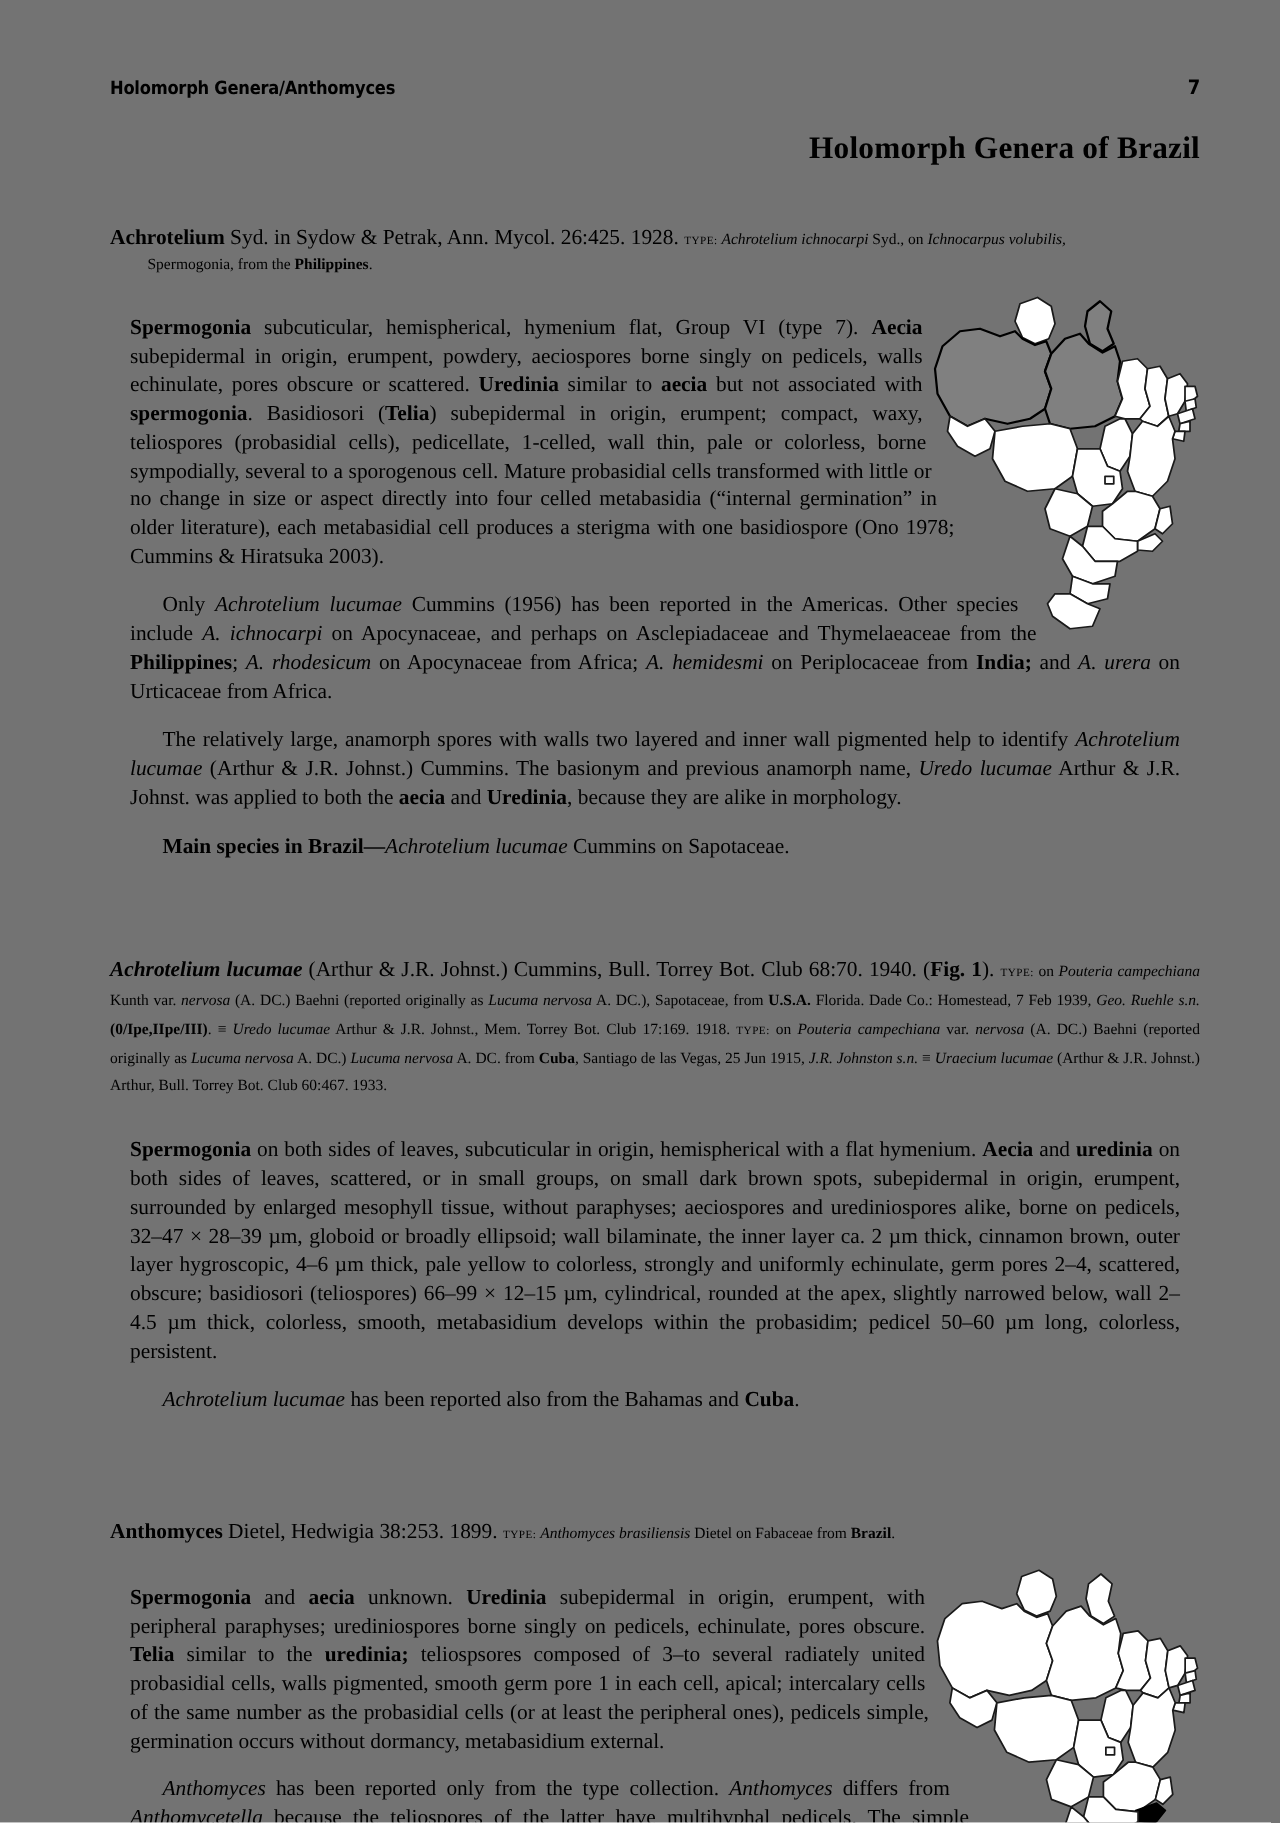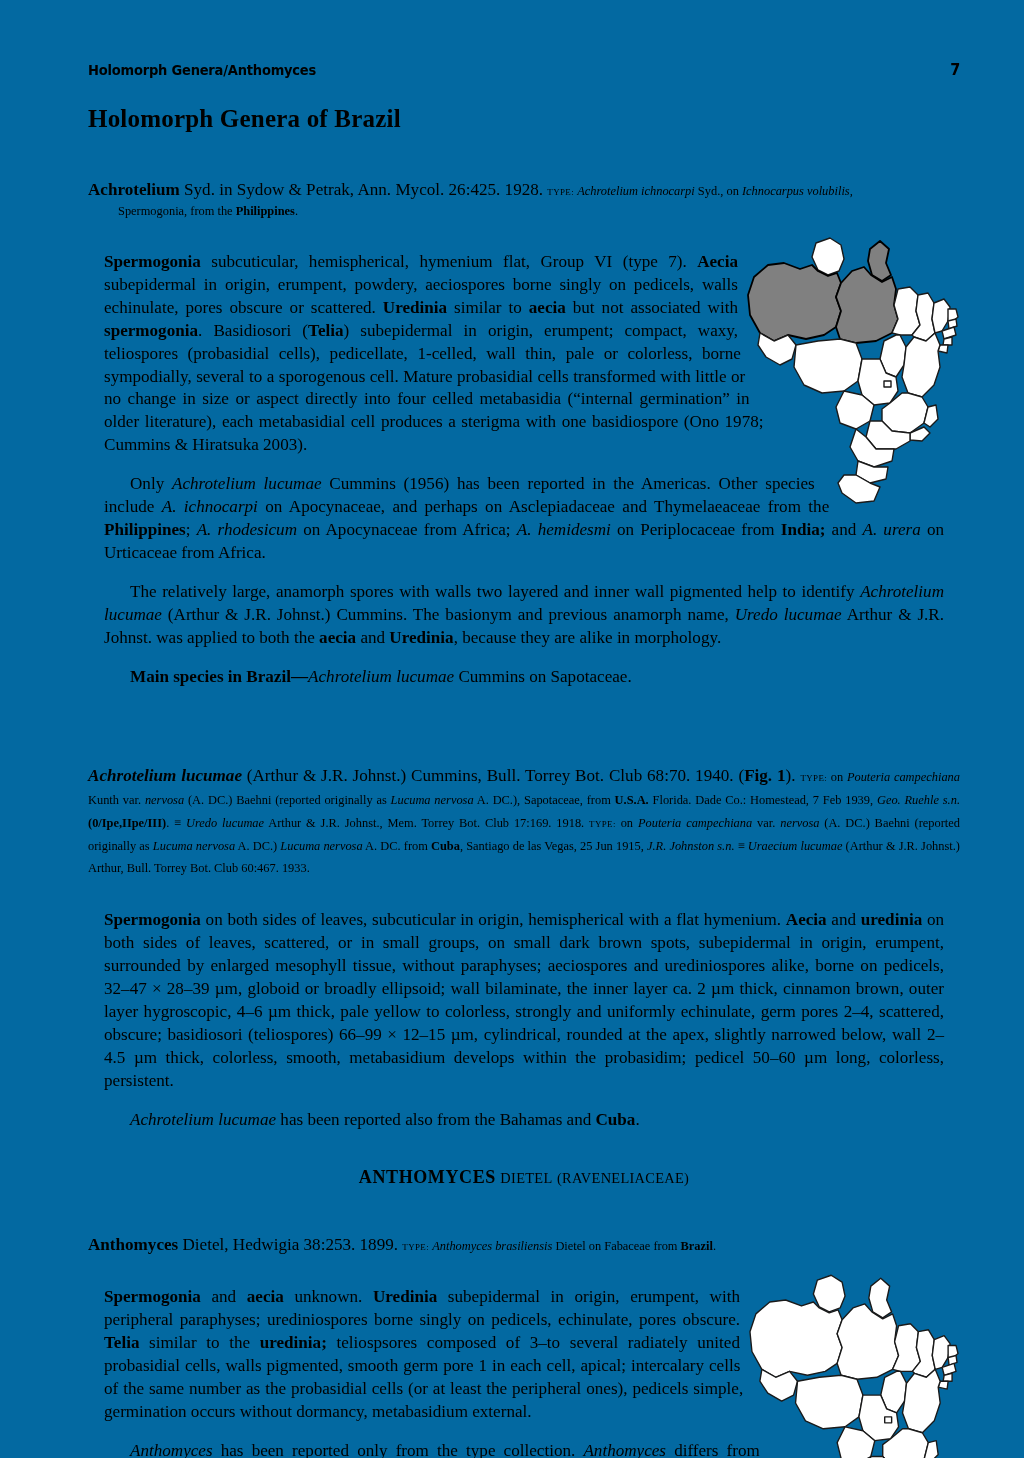--- a/index.html
+++ b/index.html
@@ -4,21 +4,21 @@
 <style>
   html, body {
     margin: 0;
     padding: 0;
     background: #ffffff;
   }
   .page {
     position: relative;
     width: 1024px;
     height: 1458px;
-    background: #0369a1;
+    background: #737373;
     margin: 0 auto;
     overflow: hidden;
     font-family: "Liberation Serif", "DejaVu Serif", serif;
     color: #000000;
   }
   .content {
     position: absolute;
     left: 88px;
     top: 60px;
     width: 872px;
@@ -36,21 +36,21 @@
     margin-bottom: 26px;
   }
   .runhead .rh-left { white-space: nowrap; }
   .runhead .rh-page { font-size: 16px; }
 
   
   h1.doc-title {
     font-family: "Liberation Serif", "DejaVu Serif", serif;
     font-weight: bold;
     font-size: 25px;
-    text-align: left;
+    text-align: right;
     margin: 0 0 11px 0;
     letter-spacing: 0.2px;
   }
   .genus-head {
     text-align: center;
     margin: 0 0 11px 0;
     font-size: 18px;
     line-height: 1.1;
   }
   .genus-head .gname {
@@ -218,25 +218,20 @@
 
     <div class="gap-md"></div>
 
     <div>
       <p class="lead"><b>Spermogonia</b> on both sides of leaves, subcuticular in origin, hemispherical with a flat hymenium. <b>Aecia</b> and <b>uredinia</b> on both sides of leaves, scattered, or in small groups, on small dark brown spots, subepidermal in origin, erumpent, surrounded by enlarged mesophyll tissue, without paraphyses; aeciospores and urediniospores alike, borne on pedicels, 32–47 × 28–39 µm, globoid or broadly ellipsoid; wall bilaminate, the inner layer ca. 2 µm thick, cinnamon brown, outer layer hygroscopic, 4–6 µm thick, pale yellow to colorless, strongly and uniformly echinulate, germ pores 2–4, scattered, obscure; basidiosori (teliospores) 66–99 × 12–15 µm, cylindrical, rounded at the apex, slightly narrowed below, wall 2–4.5 µm thick, colorless, smooth, metabasidium develops within the probasidim; pedicel 50–60 µm long, colorless, persistent.</p>
       <p class="ind"><i>Achrotelium lucumae</i> has been reported also from the Bahamas and <b>Cuba</b>.</p>
     </div>
 
     <div class="gap-lg"></div>
 
-    <div class="genus-head">
-      <span class="gname">ANTHOMYCES</span>
-      <span class="smallcaps">Dietel</span>
-      <span class="smallcaps">(Raveneliaceae)</span>
-    </div>
 
     <div class="proto">
       <b>Anthomyces</b><span> Dietel, Hedwigia 38:253. 1899. </span><span class="tiny"><span class="type-lbl">Type:</span><span> <i>Anthomyces brasiliensis</i> Dietel on Fabaceae from <b>Brazil</b>.</span></span>
     </div>
 
     <div class="gap-md"></div>
 
     <div class="map-float-2">
       <svg viewBox="0 0 216 270" xmlns="http://www.w3.org/2000/svg">
         <path class="brazil-state" d="M72 8 L86 3 L97 10 L100 24 L95 36 L84 40 L74 35 L68 22 Z"></path>

